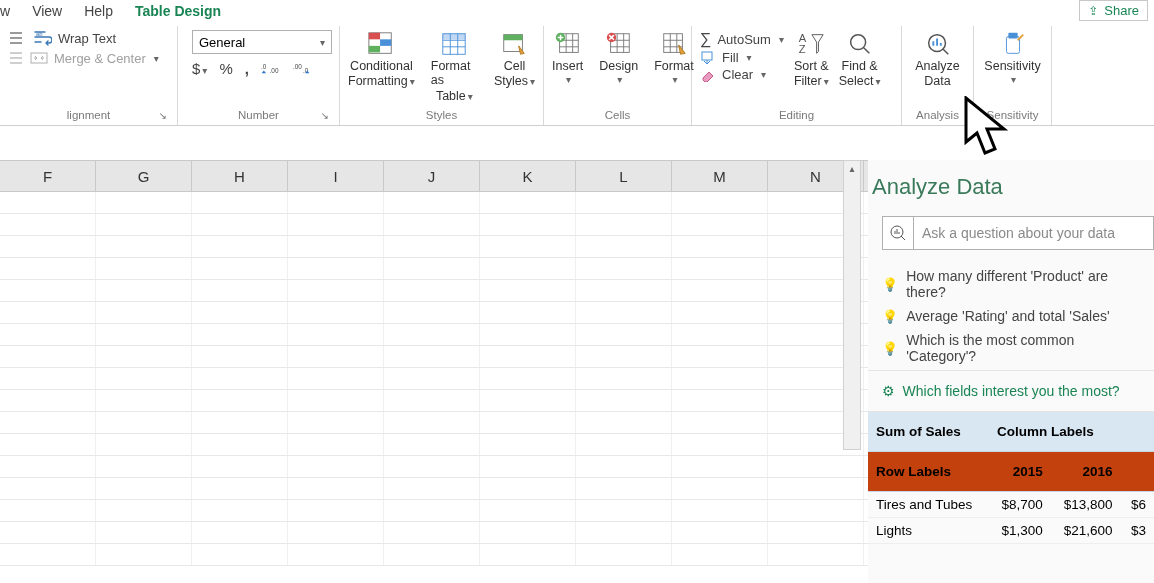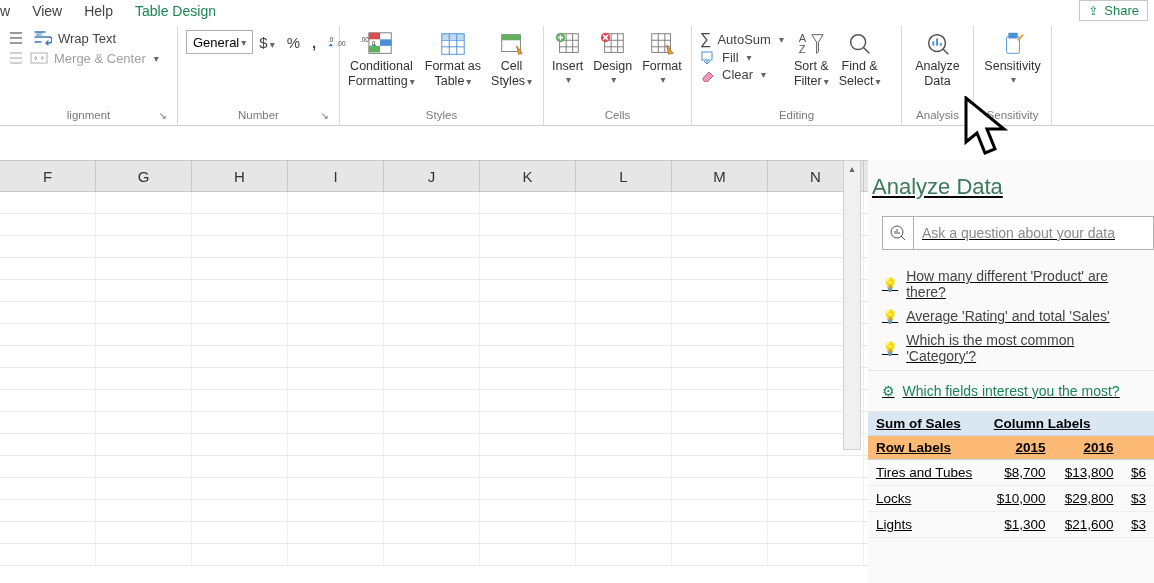--- a/index.html
+++ b/index.html
@@ -1,75 +1,75 @@
 <!DOCTYPE html>
 <html><head>
 <meta charset="utf-8">
 <style>
   * { box-sizing: border-box; margin: 0; padding: 0; font-family: "Segoe UI", Arial, sans-serif; }
   body { width: 1154px; height: 583px; overflow: hidden; background: #fff; position: relative; }
 
   
   .menu { display: flex; align-items: center; height: 22px; padding-left: 0; font-size: 14px; color: #444; gap: 22px; }
   .menu .m { cursor: pointer; }
-  .menu .m.active { color: #1a8554; }
+  .menu .m.active { color: #1a8554; font-weight: bold; }
   .share { position: absolute; right: 6px; top: 0; display: flex; align-items: center; gap: 6px; border: 1px solid #c8c8c8; padding: 2px 8px; font-size: 13px; color: #1a8554; background:#fff;}
   .share-icon { color: #1a8554; font-size: 12px; }
 
   
   .ribbon { display: flex; height: 100px; border-bottom: 1px solid #cfcfcf; margin-top: 4px; position: relative; }
   .group { border-right: 1px solid #d9d9d9; padding: 4px 8px 2px 8px; display: flex; flex-direction: column; justify-content: space-between; }
   .group-label { text-align: center; font-size: 11.5px; color: #7a7a7a; padding-bottom: 2px; position: relative; }
   .dlg-launch { position: absolute; right: 2px; bottom: 2px; font-size: 10px; color: #7a7a7a; cursor: pointer; }
 
-  .rowbtns { display: flex; gap: 10px; }
+  .rowbtns { display: flex; gap: 16px; }
   .colbtn { display: flex; flex-direction: column; align-items: center; gap: 1px; font-size: 12.5px; color: #333; cursor: pointer; line-height: 1.15; }
   .colbtn .ic { width: 28px; height: 28px; display:flex; align-items:center; justify-content:center;}
   .smallstack { display:flex; flex-direction:column; gap:4px; font-size:13px; color:#444;}
   .smallstack .itm { display:flex; align-items:center; gap:6px; cursor:pointer;}
   .smallstack .itm.dim { color:#a0a0a0;}
   .chev { font-size: 10px; color:#666; margin-left:2px;}
 
-  .num-fmt { display:flex; gap:6px;}
+  .num-fmt { display:flex; flex-direction:column; gap:6px;margin-left:6px;}
   .combo { border:1px solid #b0b0b0; height:24px; width:140px; display:flex; align-items:center; justify-content:space-between; padding:0 6px; font-size:13px; background:#fff;}
   .numrow { display:flex; gap:12px; align-items:center; font-size:15px; color:#444;}
   .numrow span { cursor:pointer;}
 
   
   .align-mini { display:flex; flex-direction:column; gap:8px; padding-right:4px;}
   .ico16 { width:16px; height:16px; display:inline-block;}
 
   
   .grid { position:absolute; left:0; top:160px; right:0; bottom:0; }
   .colhead { display:flex; background:#e6e6e6; height:32px; border-top:1px solid #c9c9c9; border-bottom:1px solid #c9c9c9; font-size:15px; color:#333;}
   .colhead div { flex:0 0 96px; text-align:center; border-right:1px solid #c9c9c9; line-height:32px;}
   .rows { }
   .rows .r { height:22px; border-bottom:1px solid #e8e8e8; display:flex;}
   .rows .r div { flex:0 0 96px; border-right:1px solid #f0f0f0;}
   .vscroll { position:absolute; left:843px; top:160px; width:18px; height:290px; background:#f0f0f0; border:1px solid #d0d0d0;}
   .vscroll .arrow { height:16px; text-align:center; font-size:10px; color:#666; line-height:16px; cursor:pointer;}
 
   
-  .pane { position:absolute; left:868px; top:160px; right:0; bottom:0; background:#fafafa; padding:14px 0 0 0; font-size:14px;text-decoration:underline; }
+  .pane { position:absolute; left:868px; top:160px; right:0; bottom:0; background:#fafafa; padding:14px 0 0 0; font-size:14px; }
   .pane h2 { font-size:22px; font-weight:400; color:#3a7a5a; padding:0 14px 10px 4px;}
   .searchwrap { display:flex; margin:6px 0 8px 14px; }
   .searchic { width:32px; height:34px; border:1px solid #b0b0b0; display:flex; align-items:center; justify-content:center; background:#fff;}
   .searchin { flex:1; height:34px; border:1px solid #b0b0b0; border-left:none; padding:16px 8px; font-size:14px; color:#a21caf;}
   .searchin::placeholder{color:#8a8a8a;}
   .sugs { padding:6px 14px 2px 14px;}
   .sug { display:flex; gap:8px; align-items:center; padding:4px 0; color:#444; cursor:pointer;}
   .bulb { font-size:13px; color:#888;}
   .interest { display:flex; gap:8px; align-items:center; padding:12px 14px; color:#1a8554; cursor:pointer; border-top:1px solid #e4e4e4; border-bottom:1px solid #e4e4e4;}
   .gear { font-size:14px;}
   .ins-title { padding:14px 14px 6px 14px; color:#333;}
   .tbl { width:100%; border-collapse:collapse; font-size:13.5px;}
-  .tbl th { background:#d9e7f3; font-weight:600; text-align:left; padding:4px 8px; border-bottom:1px solid #c6d6e6;}
+  .tbl th { background:#d9e7f3; font-weight:600; text-align:left; padding:12px 8px; border-bottom:1px solid #c6d6e6;}
   .tbl td { padding:5px 8px; border-bottom:1px solid #eee;}
   .tbl td.num, .tbl th.num { text-align:right;}
-  .tbl tr.sub th { background:#fdba74; font-weight:600;}
+  .tbl tr.sub th { background:#c2410c; font-weight:600;}
 
   
   .cursor { position:absolute; left:962px; top:96px; pointer-events:none; }
 
   
   svg { display:block; }
 </style>
 </head>
 <body>
 
@@ -562,26 +562,20 @@
         </tr>
     </tbody>
       <tbody id="tblbody">
         <tr>
           <td>Tires and Tubes</td>
           <td class="num">$8,700</td>
           <td class="num">$13,800</td>
           <td class="num">$6</td>
         </tr>
         <tr>
-          <td>Locks</td>
-          <td class="num">$10,000</td>
-          <td class="num">$29,800</td>
-          <td class="num">$3</td>
-        </tr>
-        <tr>
           <td>Lights</td>
           <td class="num">$1,300</td>
           <td class="num">$21,600</td>
           <td class="num">$3</td>
         </tr>
       </tbody>
   </table>
 </div>
 
 <svg class="cursor" width="56" height="64" viewBox="0 0 56 64">

